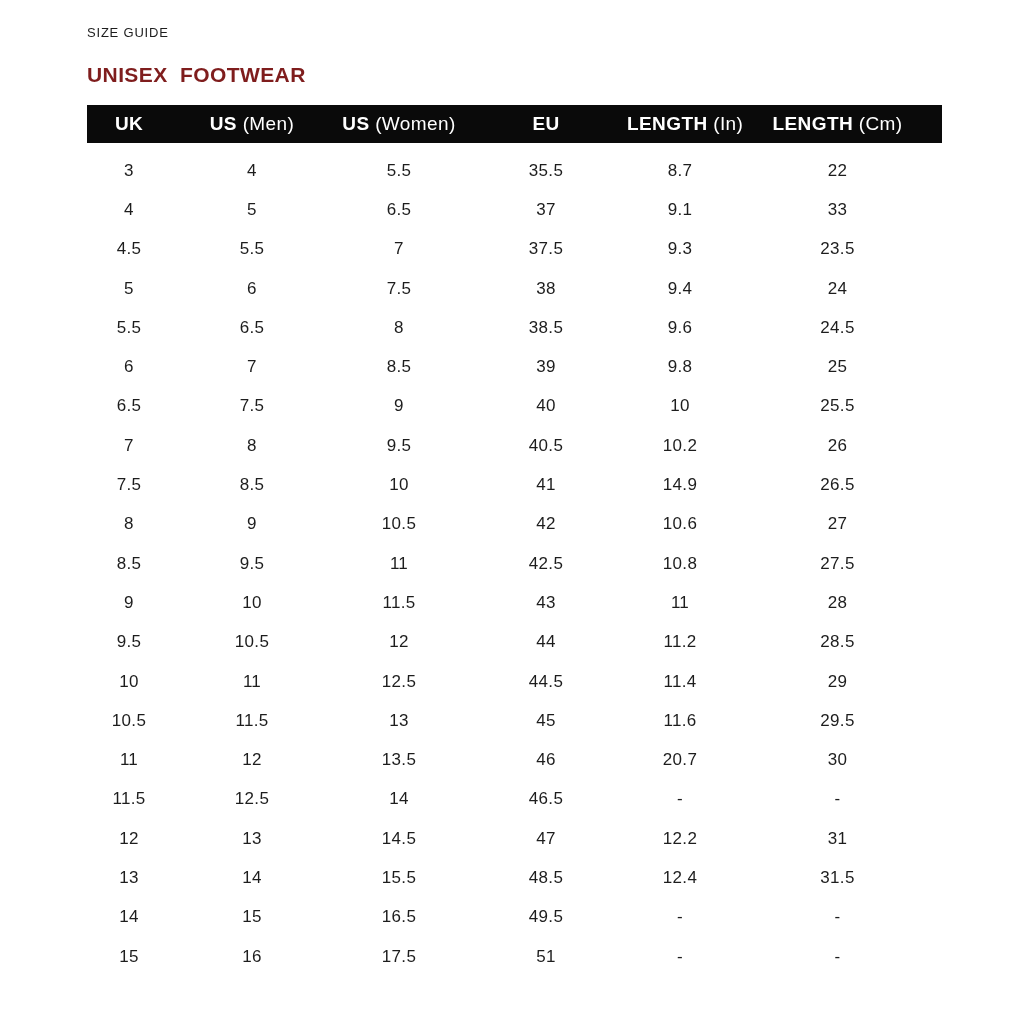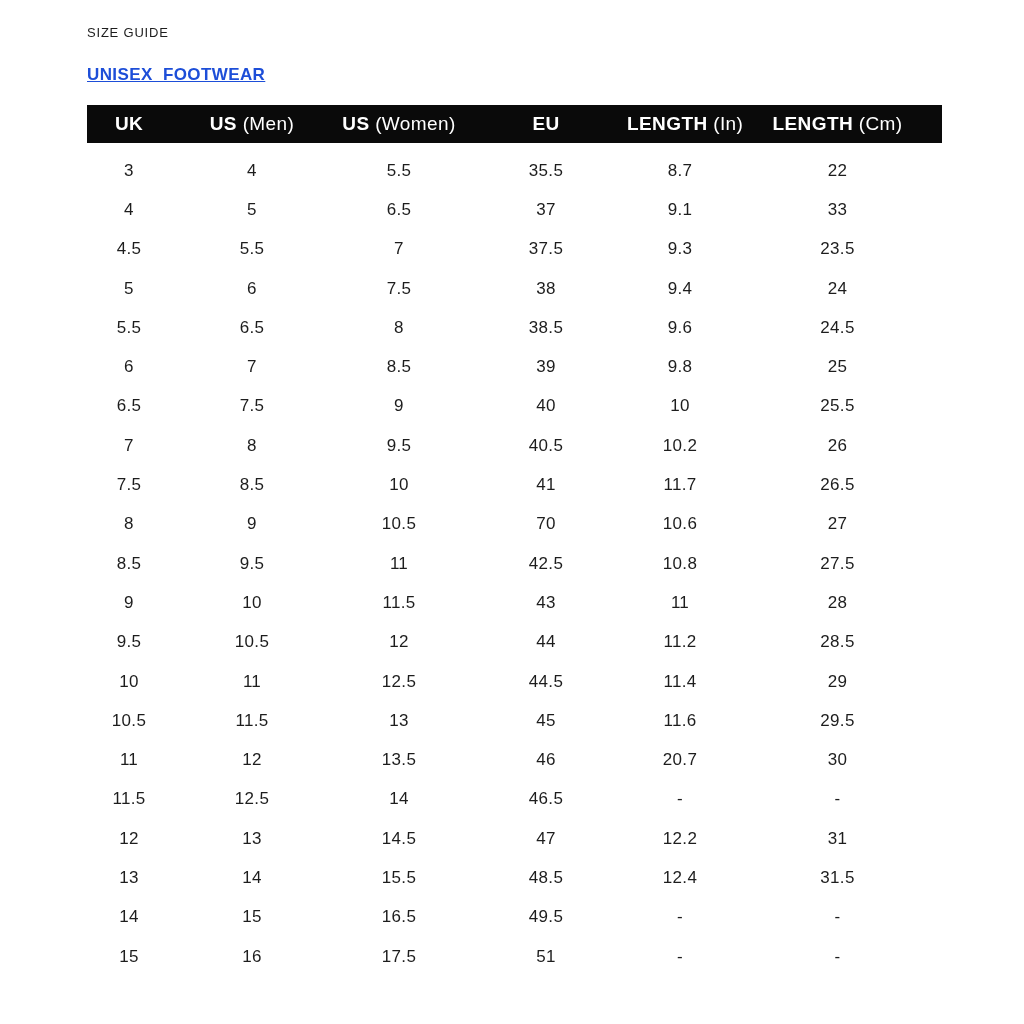--- a/index.html
+++ b/index.html
@@ -14,24 +14,23 @@
     background:var(--page-bg);
     font-family:"Liberation Sans","DejaVu Sans",sans-serif;
     overflow:hidden;
   }
   .wrap{padding:25px 0 0 87px;}
   .eyebrow{
     font-size:13px;font-weight:400;letter-spacing:.8px;
     color:var(--body-text);line-height:15px;
   }
   .title{
-    font-size:17px;font-weight:700;letter-spacing:.4px;
-    color:#1d4ed8;margin:22px 0 0 0;line-height:26px;
+    font-size:21px;font-weight:700;letter-spacing:.4px;
+    color:#7f1d1d;margin:22px 0 0 0;line-height:26px;
     white-space:pre;
-    text-decoration:underline;
   }
   table.size-table{
     border-collapse:separate;border-spacing:0;
     table-layout:fixed;width:855px;margin-top:17px;
   }
   .c0{width:84px}.c1{width:162px}.c2{width:132px}.c3{width:162px}.c4{width:106px}.c5{width:209px}
   thead tr{background:var(--header-bg);}
   th{
     height:38px;padding:0;text-align:center;vertical-align:middle;
     color:var(--header-text);font-size:19px;font-weight:400;
@@ -133,28 +132,28 @@
           <td class="c2">9.5</td>
           <td class="c3">40.5</td>
           <td class="c4">10.2</td>
           <td class="c5">26</td>
         </tr>
         <tr>
           <td class="c0">7.5</td>
           <td class="c1">8.5</td>
           <td class="c2">10</td>
           <td class="c3">41</td>
-          <td class="c4">11.7</td>
+          <td class="c4">14.9</td>
           <td class="c5">26.5</td>
         </tr>
         <tr>
           <td class="c0">8</td>
           <td class="c1">9</td>
           <td class="c2">10.5</td>
-          <td class="c3">70</td>
+          <td class="c3">42</td>
           <td class="c4">10.6</td>
           <td class="c5">27</td>
         </tr>
         <tr>
           <td class="c0">8.5</td>
           <td class="c1">9.5</td>
           <td class="c2">11</td>
           <td class="c3">42.5</td>
           <td class="c4">10.8</td>
           <td class="c5">27.5</td>

